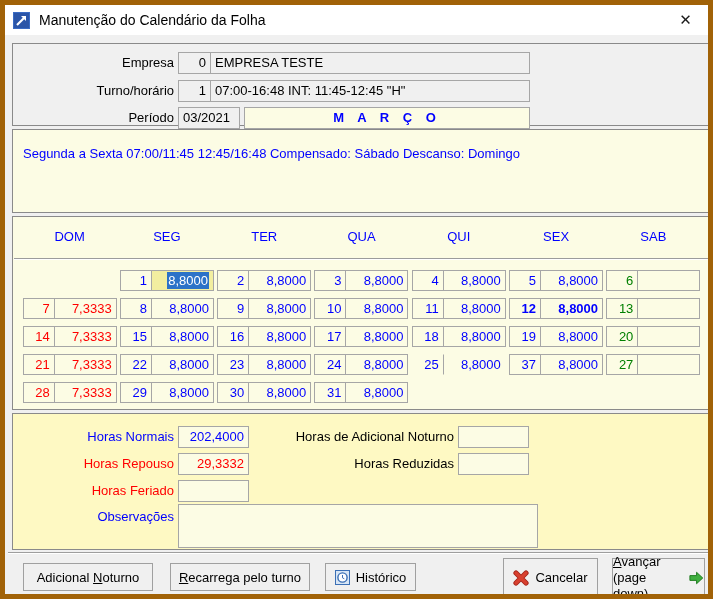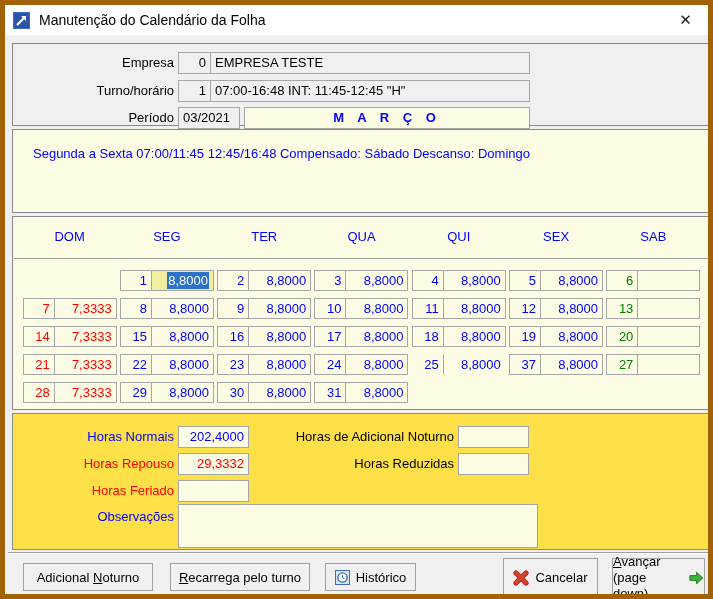--- a/index.html
+++ b/index.html
@@ -12,23 +12,23 @@
   .titlebar { position:absolute; left:0; top:0; width:100%; height:30px; background:#FFFFFF; }
   .app-icon { position:absolute; left:8px; top:7px; width:17px; height:17px; }
   .title-text { position:absolute; left:34px; top:7px; font-size:14px; color:#000; white-space:nowrap; }
   .close-btn { position:absolute; right:0; top:0; width:45px; height:30px;
                display:flex; align-items:center; justify-content:center;
                font-size:15px; color:#1a1a1a; cursor:pointer; }
 
   
   .panel { position:absolute; left:7px; width:699px; border:1px solid #8A8A8A; }
   .panel-form { top:38px;  height:83px;  background:#F0F0F0; }
-  .panel-desc { top:124px; height:84px;  background:#FCFCE4; color:#0000FF; padding:16px 10px 0 20px; }
+  .panel-desc { top:124px; height:84px;  background:#FCFCE4; color:#0000FF; padding:16px 10px 0 10px; }
   .panel-cal  { top:211px; height:194px; background:#FCFCE4; }
-  .panel-sum  { top:408px; height:137px; background:#fde047; }
+  .panel-sum  { top:408px; height:137px; background:#fef9c3; }
 
   
   .frm-label { position:absolute; left:0; width:161px; height:22px; line-height:22px;
                text-align:right; color:#000; }
   .box { position:absolute; height:22px; line-height:20px; border:1px solid #A6A6A6;
          background:#F0F0F0; padding:0 4px; overflow:hidden; white-space:nowrap; }
   .box.num { text-align:right; }
   .box.month { background:#FCFCE4; text-align:center; color:#0000FF; font-weight:bold;
                letter-spacing:5px; }
 
@@ -161,21 +161,21 @@
           <span class="cell-val">8,8000</span>
         </div>
         <div class="cell weekday" style="grid-area: 2 / 4;">
           <span class="cell-num">10</span>
           <span class="cell-val">8,8000</span>
         </div>
         <div class="cell weekday" style="grid-area: 2 / 5;">
           <span class="cell-num">11</span>
           <span class="cell-val">8,8000</span>
         </div>
-        <div class="cell weekday" style="grid-area: 2 / 6;">
+        <div class="cell weekday" style="grid-area: 2 / 6; font-weight: bold;">
           <span class="cell-num">12</span>
           <span class="cell-val">8,8000</span>
         </div>
         <div class="cell saturday" style="grid-area: 2 / 7;">
           <span class="cell-num">13</span>
           <span class="cell-val"></span>
         </div>
         <div class="cell sunday" style="grid-area: 3 / 1;">
           <span class="cell-num">14</span>
           <span class="cell-val">7,3333</span>

